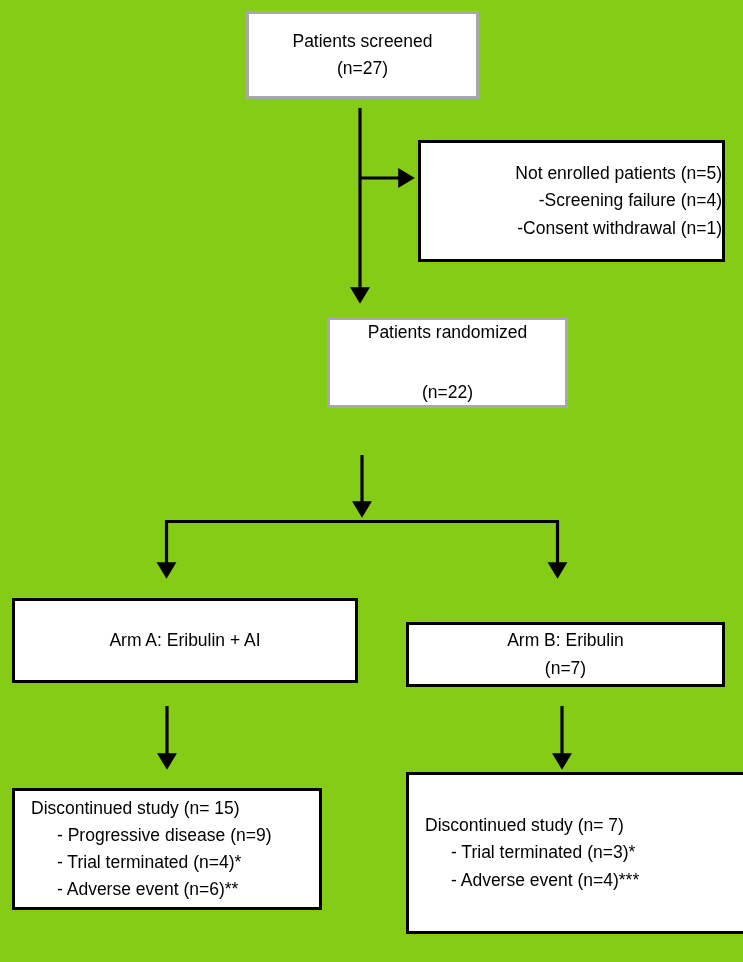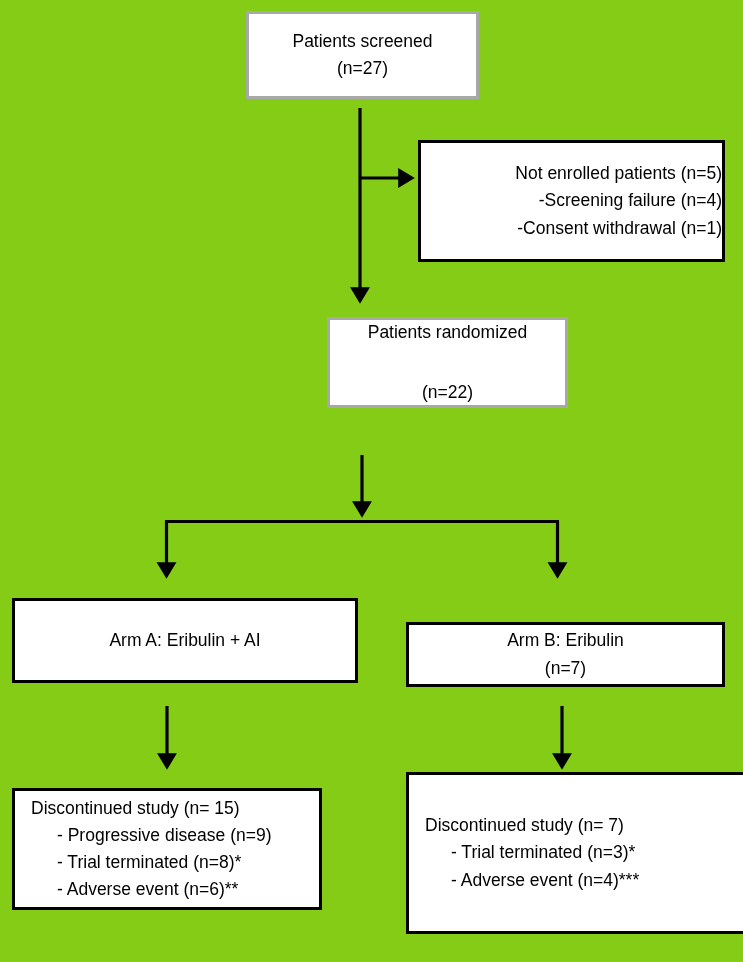--- a/index.html
+++ b/index.html
@@ -124,21 +124,21 @@
   </div>
 
   <div class="node black centered" style="left:406px; top:622px; width:319px; height:65px;">
     <div class="line">Arm B: Eribulin</div>
     <div class="line">(n=7)</div>
   </div>
 
   <div class="node black left" style="left:12px; top:788px; width:310px; height:122px;justify-content:center;">
     <div class="line">Discontinued study (n= 15)</div>
     <div class="line indent">- Progressive disease (n=9)</div>
-    <div class="line indent">- Trial terminated (n=8)*</div>
+    <div class="line indent">- Trial terminated (n=4)*</div>
     <div class="line indent">- Adverse event (n=6)**</div>
   </div>
 
   <div class="node black left" style="left:406px; top:772px; width:381px; height:162px;">
     <div class="line">Discontinued study (n= 7)</div>
     <div class="line indent">- Trial terminated (n=3)*</div>
     <div class="line indent">- Adverse event (n=4)***</div>
   </div>
 
 </div>

